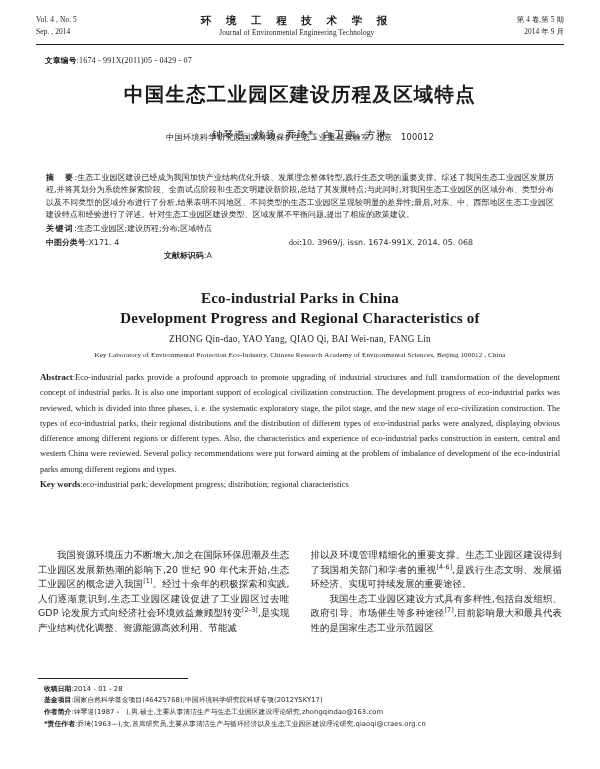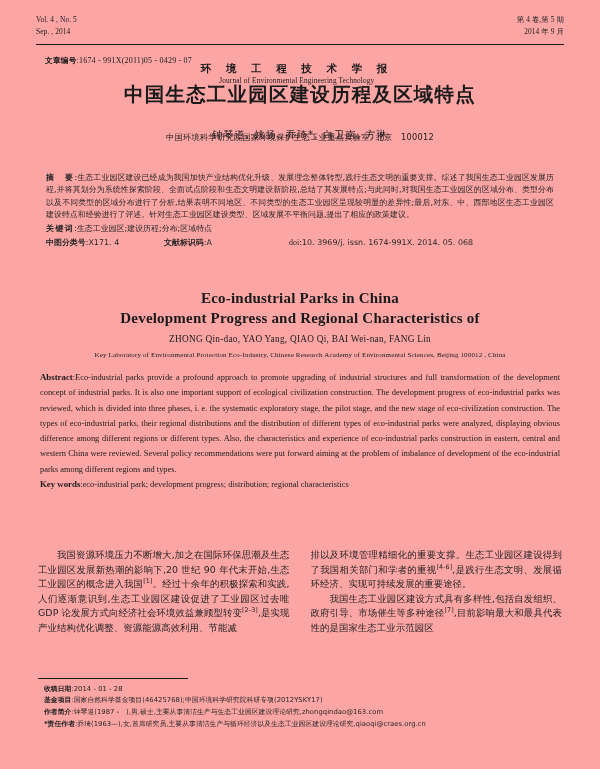--- a/index.html
+++ b/index.html
@@ -6,21 +6,21 @@
   html, body {
     margin: 0;
     padding: 0;
     background: #8c8c8c;
   }
   .page {
     position: relative;
     width: 600px;
     height: 769px;
     margin: 0 auto;
-    background: #fca5a5;
+    background: #ffffff;
     overflow: hidden;
     font-family: "Liberation Serif", "DejaVu Serif", serif;
     color: #1a1a1a;
     box-sizing: border-box;
   }
 
   
   .running-head {
     position: absolute;
     left: 36px;
@@ -42,21 +42,20 @@
   .rh-center {
     text-align: center;
     flex: 1;
   }
   .rh-cn-title {
     font-size: 10.5px;
     font-weight: bold;
     letter-spacing: 5.5px;
     line-height: 13px;
     font-family: "DejaVu Sans", sans-serif;
-    margin-top: 48px;
   }
   .rh-en-title {
     font-size: 7.3px;
     line-height: 11px;
     letter-spacing: 0.15px;
     font-family: "Liberation Serif", serif;
   }
   .rule {
     position: absolute;
     left: 36px;
@@ -144,21 +143,21 @@
   .cn-keywords {
     margin-top: 1px;
   }
   .cn-class-row {
     margin-top: 1.5px;
     display: flex;
     gap: 0;
     white-space: nowrap;
   }
   .cn-class-row .seg1 { width: 118px; }
-  .cn-class-row .seg2 { width: 125px; }
+  .cn-class-row .seg2 { width: 125px; margin-top: 13px; }
   .cn-class-row .seg3 { flex: 1; }
   .cn-class-row .lbl2 {
     font-weight: bold;
   }
   .doi-lbl {
     font-weight: normal;
     font-family: "Liberation Serif", serif;
   }
 
   

